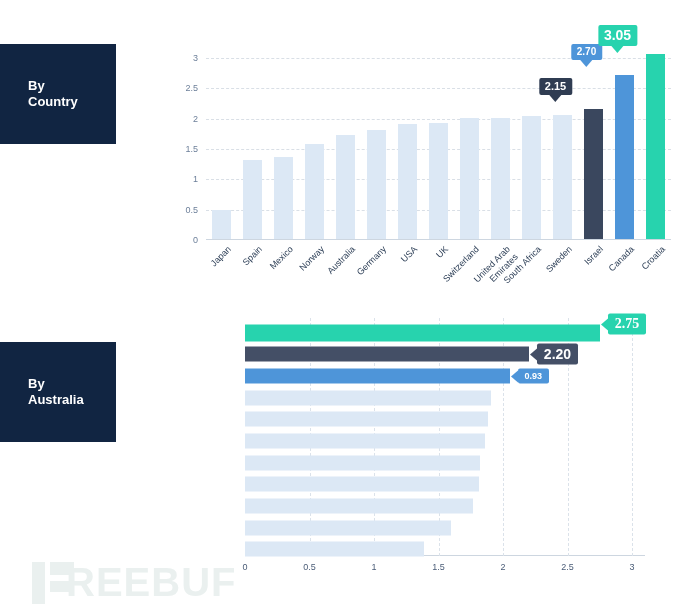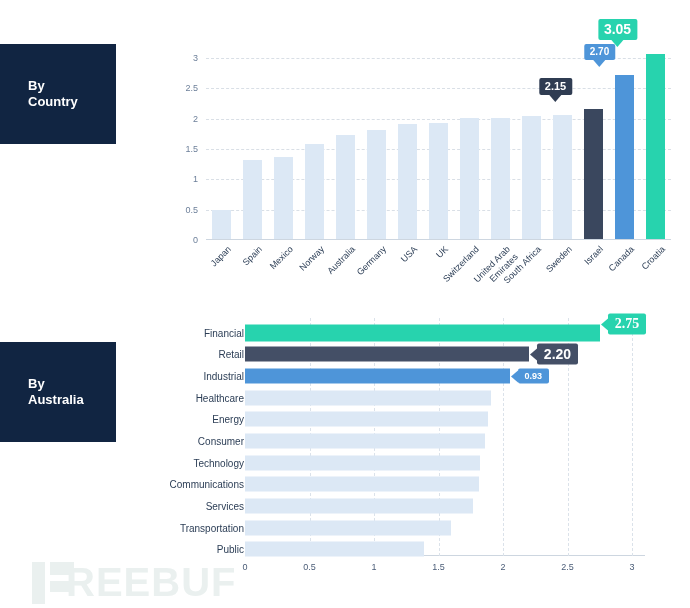--- a/index.html
+++ b/index.html
@@ -133,21 +133,21 @@
     position: absolute;
     left: 50%;
     bottom: -7px;
     margin-left: -6px;
     width: 0; height: 0;
     border-left: 6px solid transparent;
     border-right: 6px solid transparent;
     border-top: 7px solid currentColor;
   }
   .c-callout.co-dark { background: #2f3c52; color: #2f3c52; font-size: 11px; }
-  .c-callout.co-blue { background: #4e95d9; color: #4e95d9; font-size: 10px; margin-left: 13px; }
+  .c-callout.co-blue { background: #4e95d9; color: #4e95d9; font-size: 10px; }
   .c-callout.co-teal { background: #27d3ae; color: #27d3ae; font-size: 14px; }
   .c-callout > span { color: #ffffff; display: block; }
 
   .c-xlabel {
     position: absolute;
     top: 236px;
     transform-origin: right top;
     transform: rotate(-45deg);
     font-size: 9px;
     color: #2c3e56;
@@ -327,39 +327,26 @@
       <div class="c-xlabel" style="left: 429.5px; transform: rotate(-45deg) translateX(-100%); transform-origin: left top;">Israel</div>
       <div class="c-xlabel" style="left: 460.5px; transform: rotate(-45deg) translateX(-100%); transform-origin: left top;">Canada</div>
       <div class="c-xlabel" style="left: 491.5px; transform: rotate(-45deg) translateX(-100%); transform-origin: left top;">Croatia</div>
     </div>
 <div class="c-callout co-dark" style="left: 387.5px; top: 69.6562px;">
       <span>2.15</span>
     </div>
     <div class="c-callout co-blue" style="left: 418.5px; top: 36.3125px;">
       <span>2.70</span>
     </div>
-    <div class="c-callout co-teal" style="left: 449.5px; top: 11px;">
+    <div class="c-callout co-teal" style="left: 449.5px; top: 17px;">
       <span>3.05</span>
     </div>
   </div>
 
 <div id="industry-chart">
-  <div class="i-catcol" id="i-catcol">
-      <div class="i-cat" style="top: 14.8182px;">Financial</div>
-      <div class="i-cat" style="top: 36.4545px;">Retail</div>
-      <div class="i-cat" style="top: 58.0909px;">Industrial</div>
-      <div class="i-cat" style="top: 79.7273px;">Healthcare</div>
-      <div class="i-cat" style="top: 101.364px;">Energy</div>
-      <div class="i-cat" style="top: 123px;">Consumer</div>
-      <div class="i-cat" style="top: 144.636px;">Technology</div>
-      <div class="i-cat" style="top: 166.273px;">Communications</div>
-      <div class="i-cat" style="top: 187.909px;">Services</div>
-      <div class="i-cat" style="top: 209.545px;">Transportation</div>
-      <div class="i-cat" style="top: 231.182px;">Public</div>
-    </div>
   <div class="i-plot" id="i-plot">
     <div class="i-axisline"></div>
   <div class="i-xtick" style="left: 0px;">0</div>
       <div class="i-vgrid" style="left: 64.5161px;"></div>
       <div class="i-xtick" style="left: 64.5161px;">0.5</div>
       <div class="i-vgrid" style="left: 129.032px;"></div>
       <div class="i-xtick" style="left: 129.032px;">1</div>
       <div class="i-vgrid" style="left: 193.548px;"></div>
       <div class="i-xtick" style="left: 193.548px;">1.5</div>
       <div class="i-vgrid" style="left: 258.065px;"></div>

